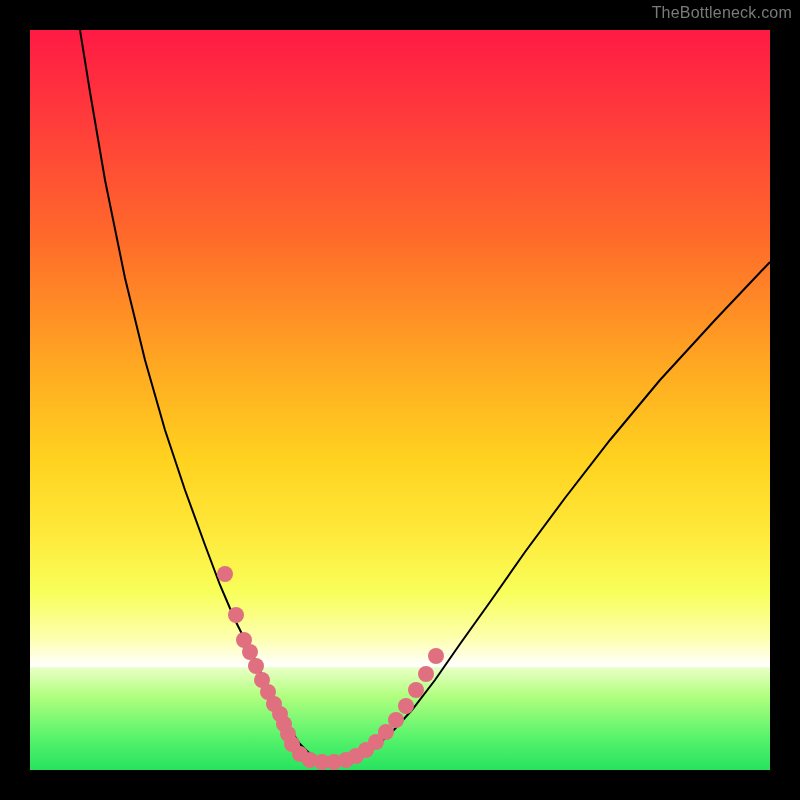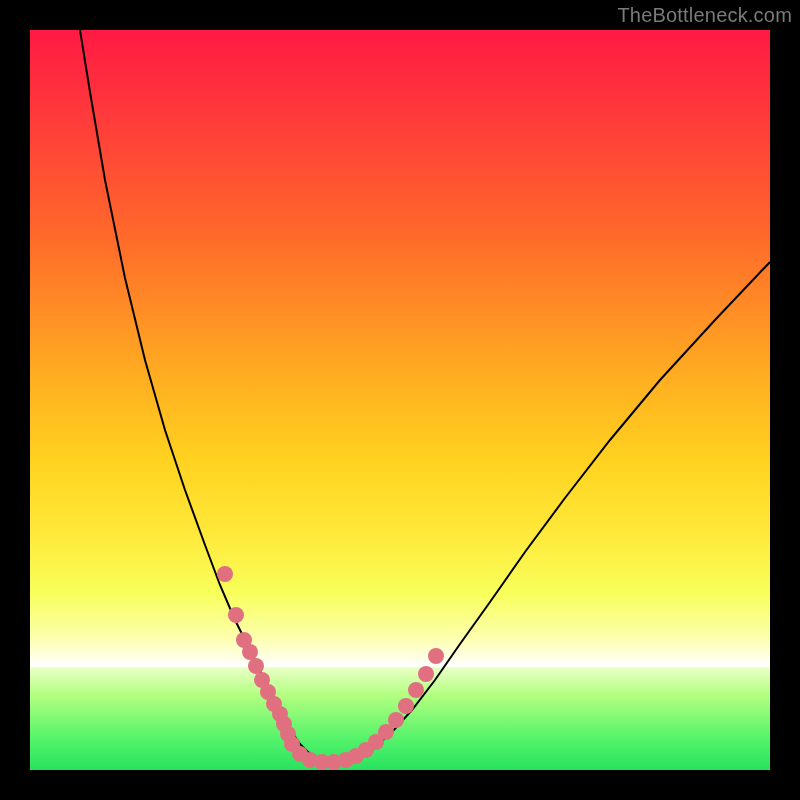--- a/index.html
+++ b/index.html
@@ -46,21 +46,21 @@
     top: 0;
     width: 740px;
     height: 740px;
     pointer-events: none;
   }
   .watermark {
     position: absolute;
     top: 4px;
     right: 8px;
     color: #7a7a7a;
-    font-size: 20px;
+    font-size: 16px;
     letter-spacing: 0.2px;
     font-weight: 500;
     user-select: none;
   }
 </style>
 </head>
 <body>
 
 <div class="frame">
   <div class="watermark">TheBottleneck.com</div>

